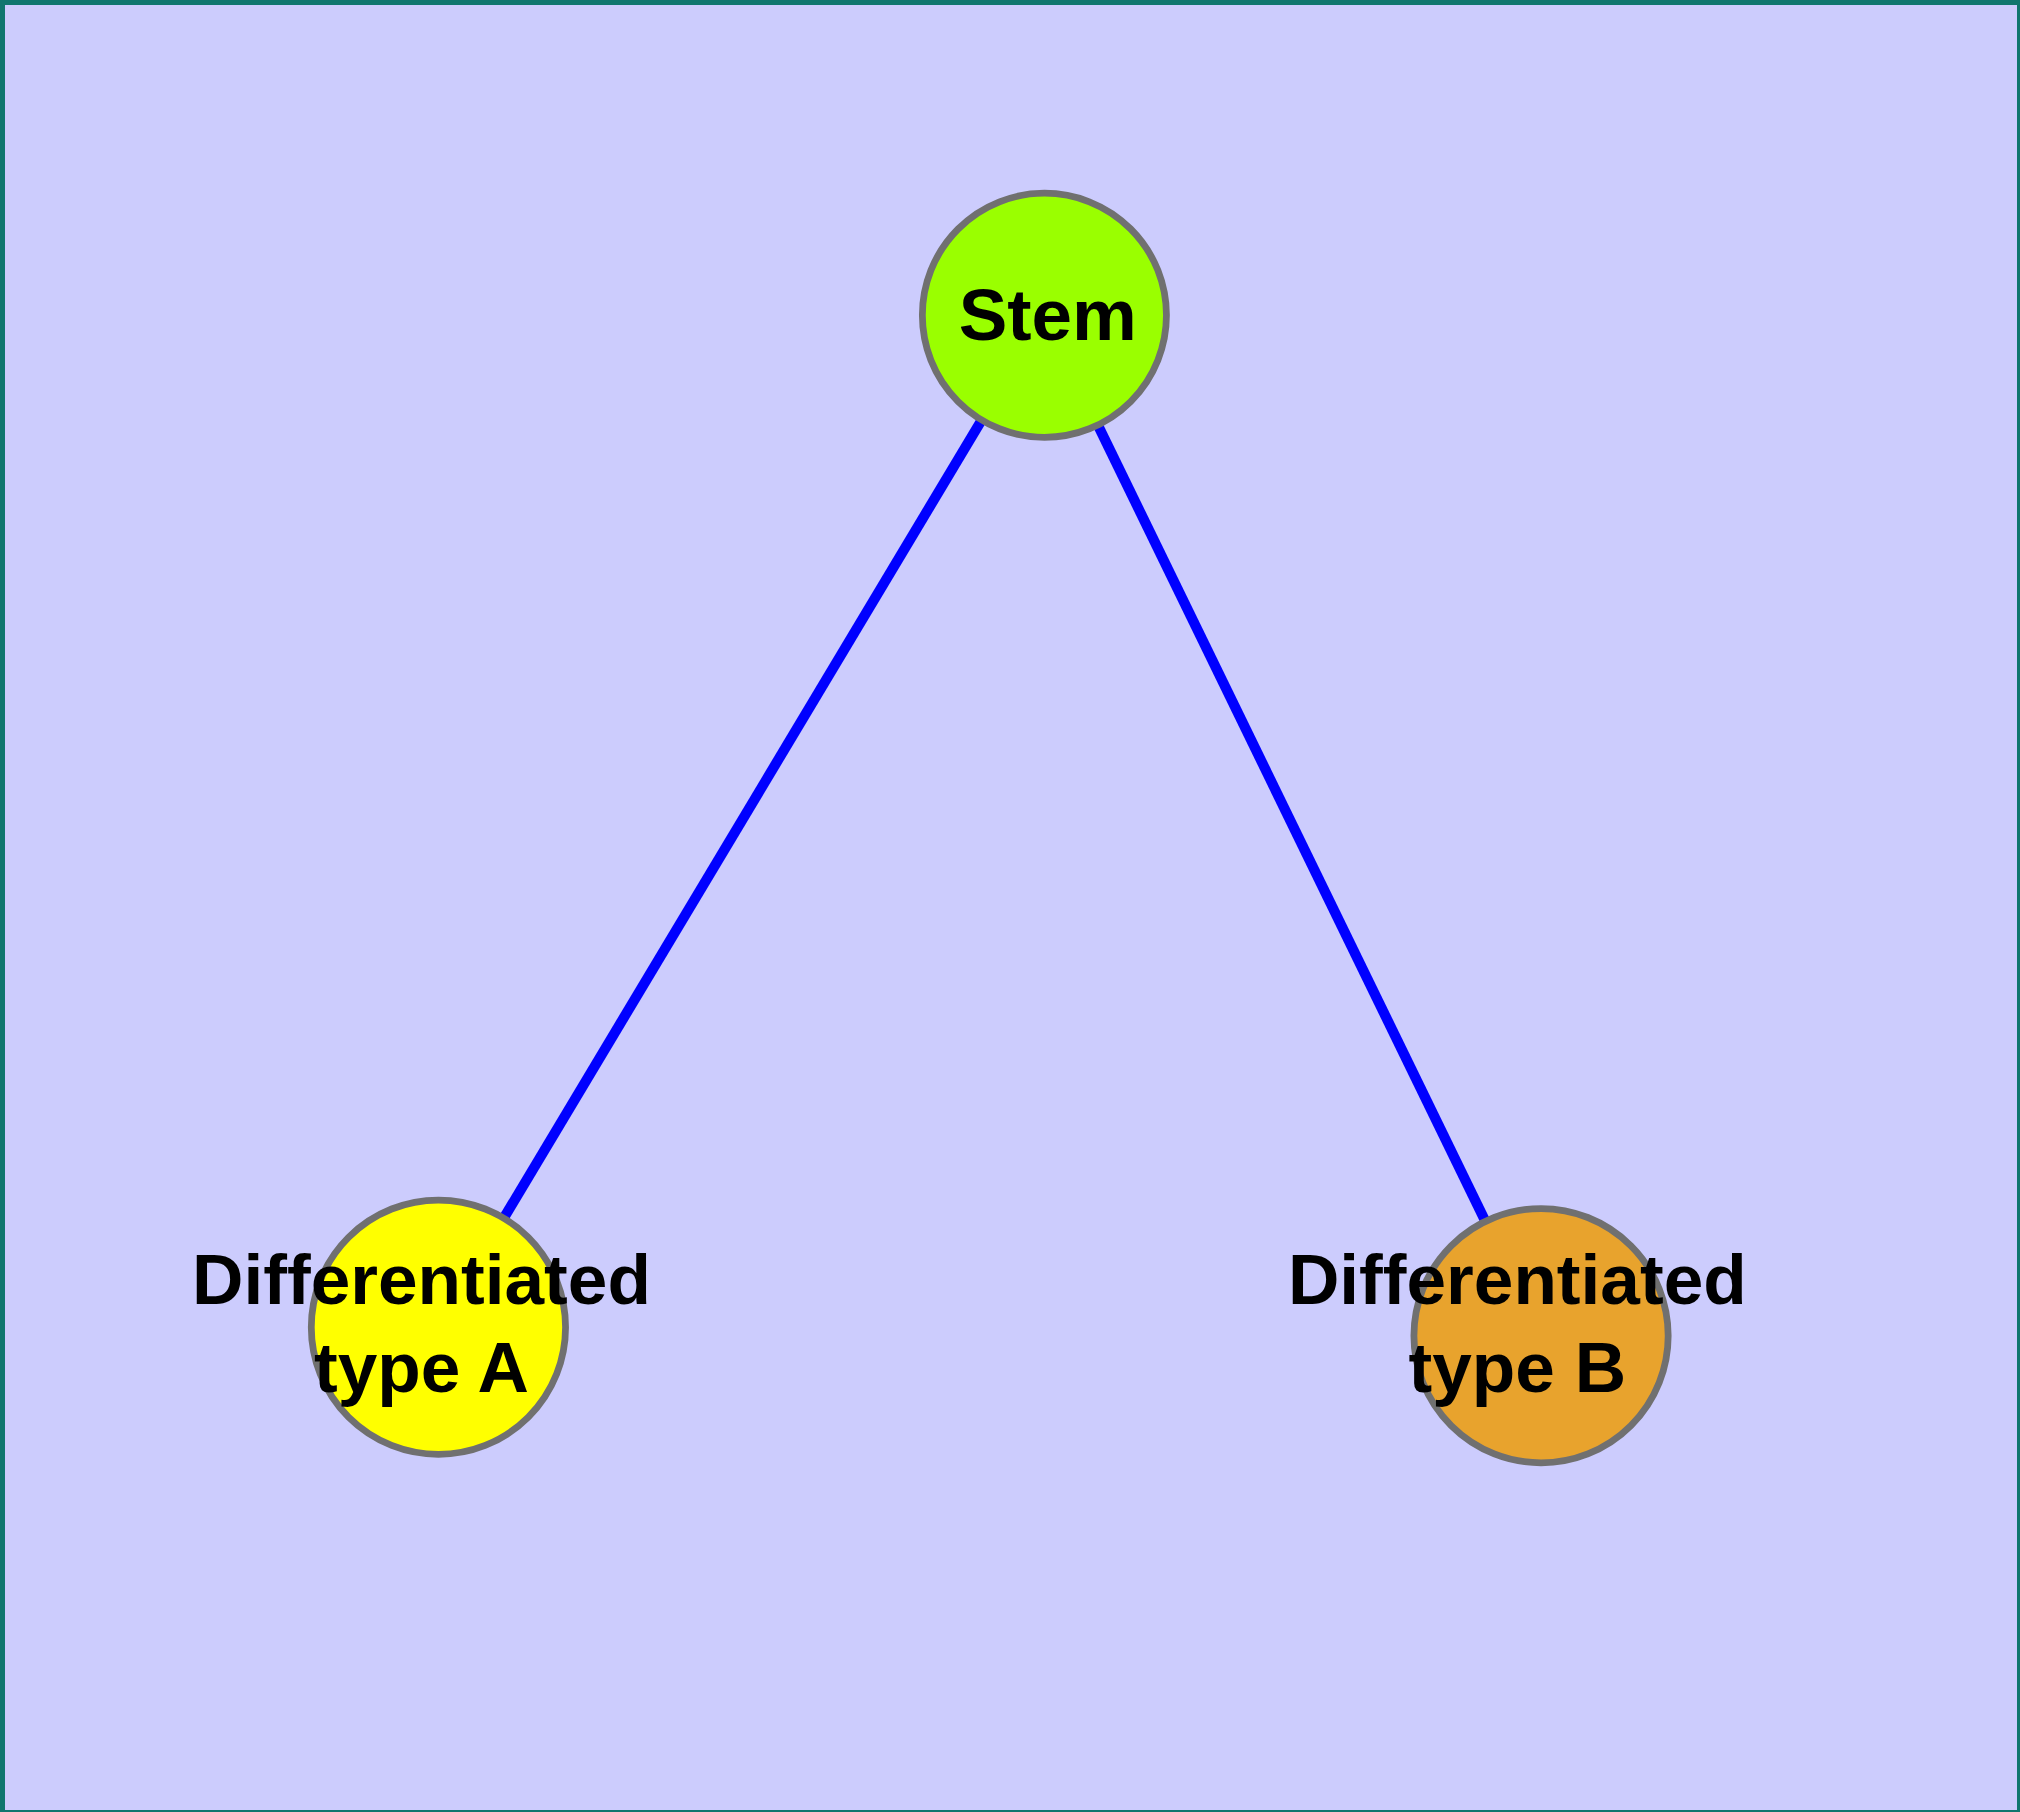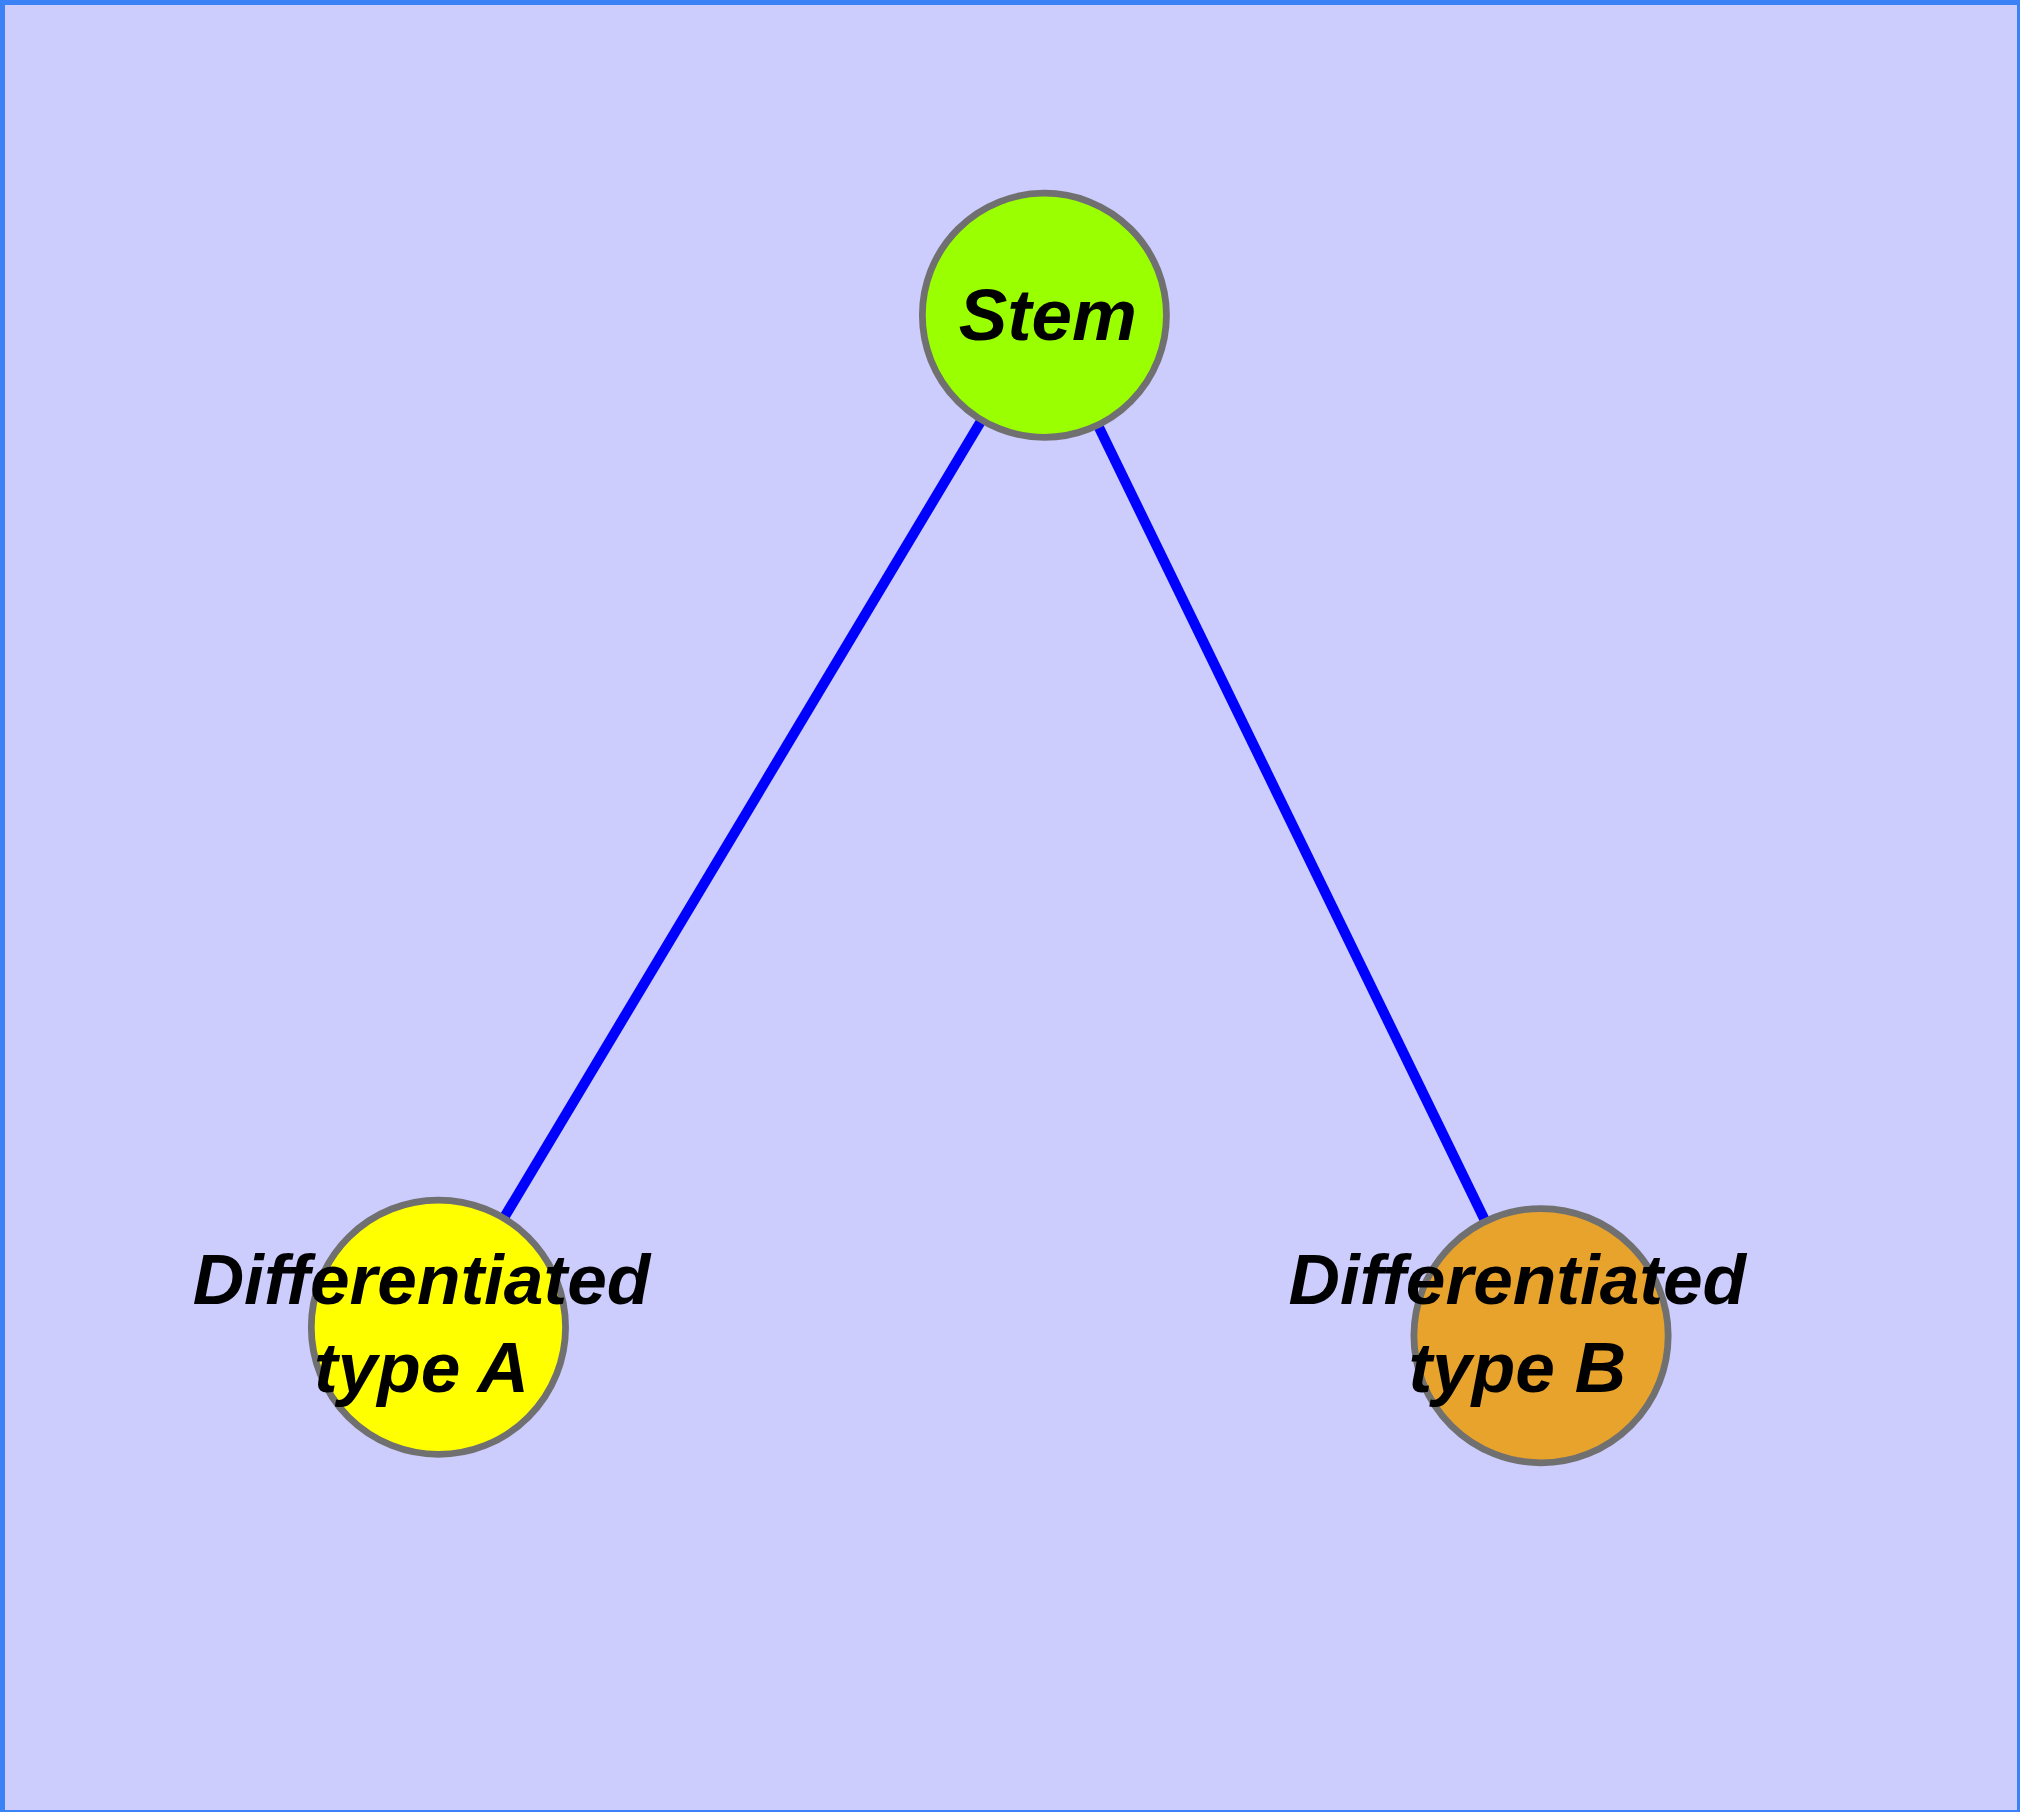--- a/index.html
+++ b/index.html
@@ -40,21 +40,21 @@
     fill: #000000;
     text-anchor: middle;
     dominant-baseline: middle;
   }
   .node-label-root { font-size: 86px; }
   .node-label-leaf { font-size: 84px; }
 </style>
 </head>
 <body>
 
-<div id="canvas" style="background: #3b82f6; font-style: italic;">
+<div id="canvas" style="background: #0f766e;">
 
   <div id="plot-bg" style="background: rgb(204, 204, 253);"></div>
 
   <svg id="graph-svg" viewBox="0 0 2384 2138">
 
     <g>
       <line x1="1232" y1="372" x2="517" y2="1566" stroke="#0000ff" stroke-width="12" stroke-linecap="butt"></line>
       <line x1="1232" y1="372" x2="1818" y2="1576" stroke="#0000ff" stroke-width="12" stroke-linecap="butt"></line>
     </g>
 

